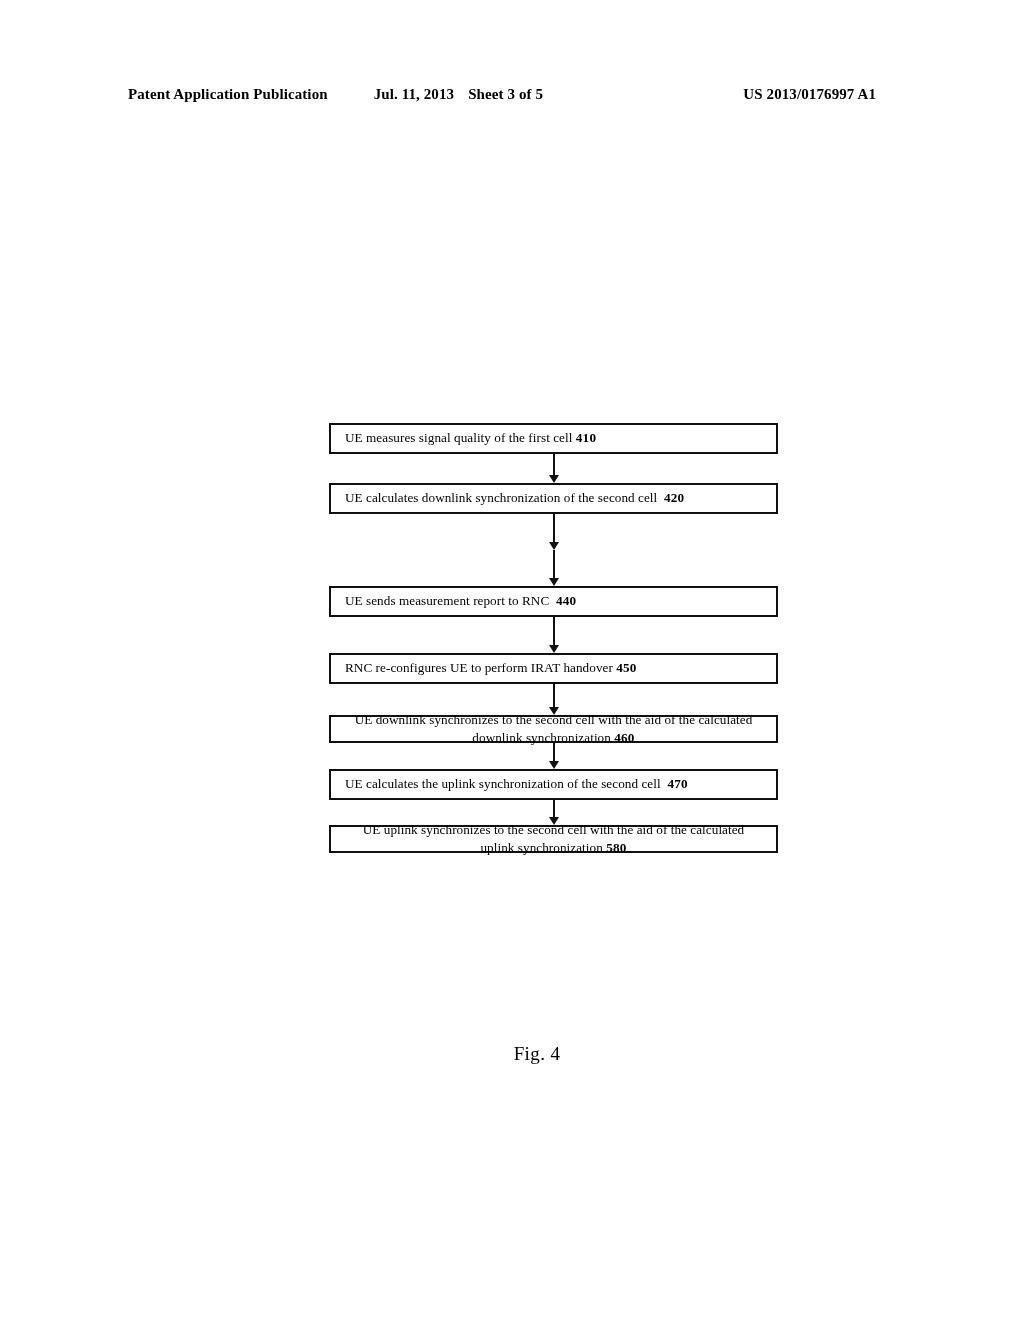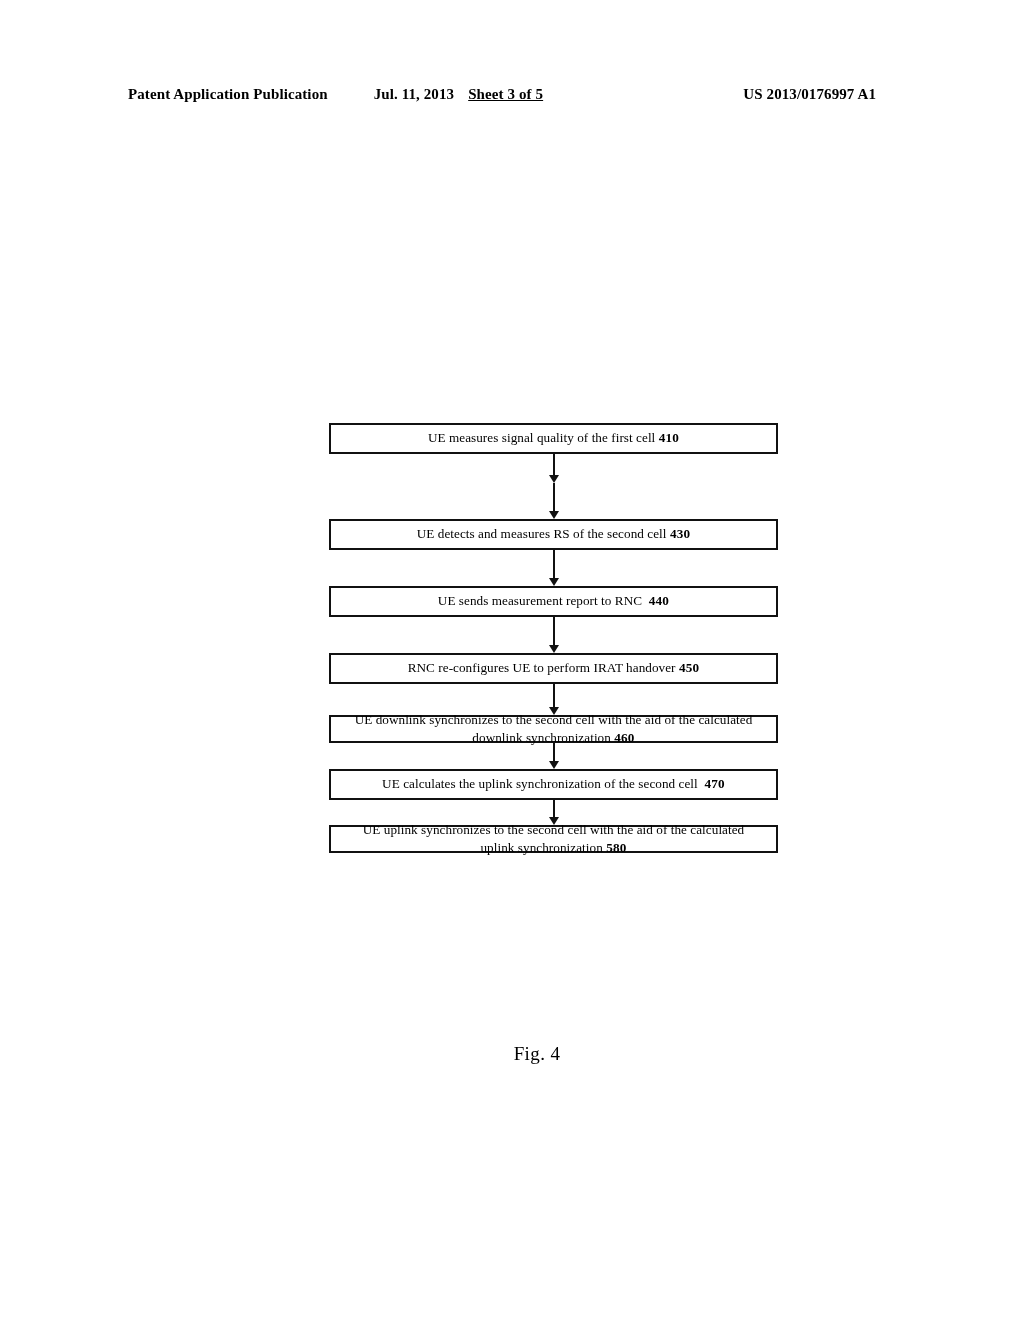--- a/index.html
+++ b/index.html
@@ -29,40 +29,39 @@
     align-items: baseline;
     font-weight: bold;
     font-size: 15px;
     letter-spacing: 0.1px;
     white-space: nowrap;
   }
   .hdr-pub      { flex: 0 0 auto; }
   .hdr-gap-a    { flex: 0 0 46px; }
   .hdr-date     { flex: 0 0 auto; }
   .hdr-gap-b    { flex: 0 0 14px; }
-  .hdr-sheet    { flex: 0 0 auto; text-decoration: underline; }
+  .hdr-sheet    { flex: 0 0 auto; }
   .hdr-gap-c    { flex: 1 1 auto; min-width: 40px; }
   .hdr-patno    { flex: 0 0 auto; margin-left: 12px; }
 
   
   .flowchart {
     position: absolute;
     left: 329px;
     top: 423px;
     width: 449px;
   }
 
   .node {
     position: relative;
     border: 2.5px solid #111111;
     background: #ffffff;
     width: 449px;
     display: flex;
     align-items: center;
-    justify-content: center;
     text-align: center;
     font-size: 13.2px;
     line-height: 1.38;
     letter-spacing: 0.05px;
     padding: 4px 14px;
   }
   .node.single { height: 31px; }
   .node.double { height: 28px; }
 
   .node .label { display: block; }
@@ -135,29 +134,29 @@
 
   <div class="node single">
     <span class="label"><span>UE measures signal quality of the first cell</span> <span class="ref">410</span></span>
   </div>
 
   <div class="connector gap-29">
     <span class="stem"></span>
     <span class="head"></span>
   </div>
 
+  <div class="node single">
+    <span class="label"><span>UE calculates downlink synchronization of the second cell</span>&nbsp; <span class="ref">420</span></span>
+  </div>
 
   <div class="connector gap-36">
     <span class="stem"></span>
     <span class="head"></span>
   </div>
 
-  <div class="node single">
-    <span class="label"><span>UE detects and measures RS of the second cell</span> <span class="ref">430</span></span>
-  </div>
 
   <div class="connector gap-36">
     <span class="stem"></span>
     <span class="head"></span>
   </div>
 
   <div class="node single">
     <span class="label"><span>UE  sends measurement report to RNC</span>&nbsp; <span class="ref">440</span></span>
   </div>
 

